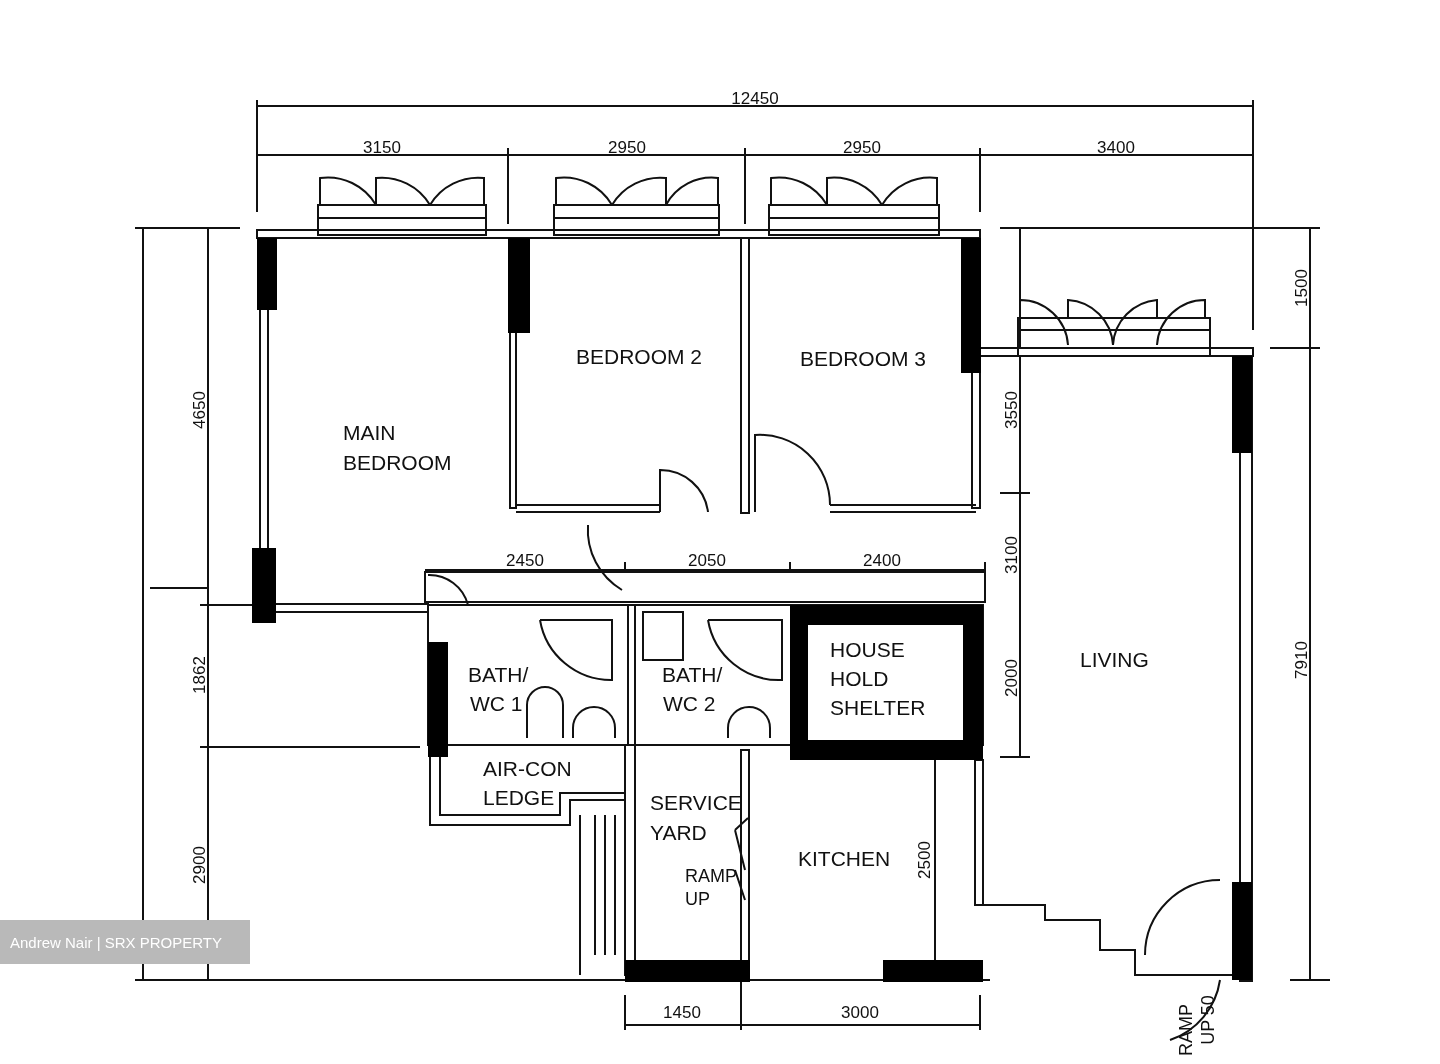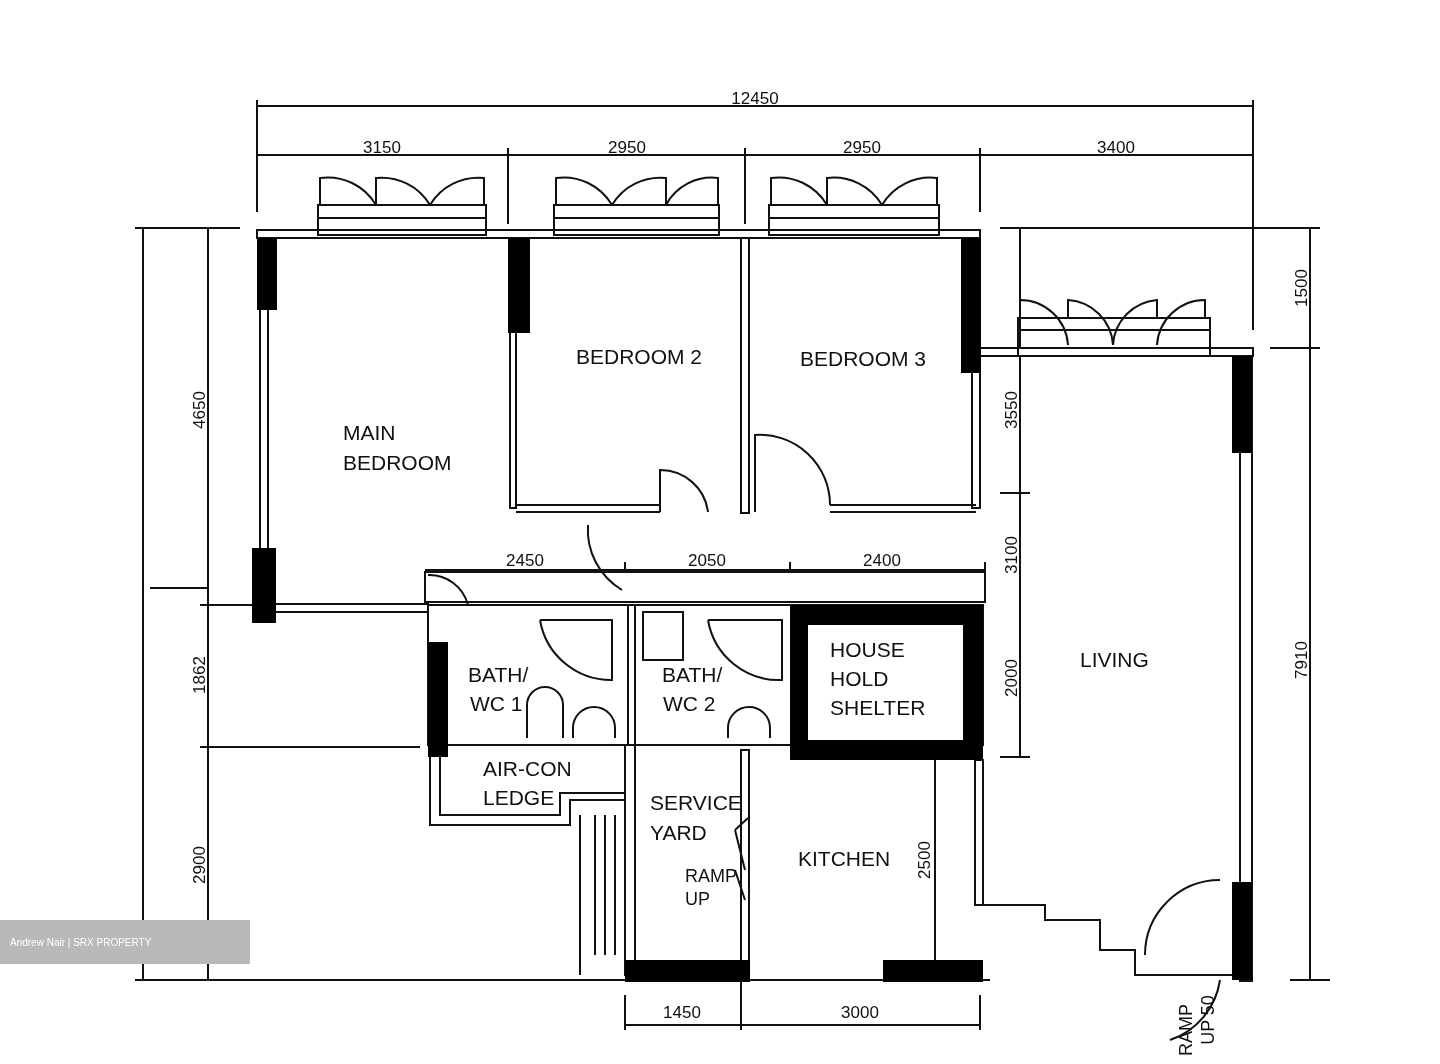--- a/index.html
+++ b/index.html
@@ -3,21 +3,21 @@
   <meta charset="utf-8">
   <style>
     html, body { margin:0; padding:0; background:#ffffff; }
     body { width:1440px; height:1064px; position:relative; overflow:hidden; font-family:"Liberation Sans", sans-serif; }
     svg { position:absolute; left:0; top:0; }
     .dim { font-family:"Liberation Sans", sans-serif; font-size:17px; fill:#111; }
     .room { font-family:"Liberation Sans", sans-serif; font-size:21px; fill:#111; }
     .small { font-family:"Liberation Sans", sans-serif; font-size:18px; fill:#111; }
     .watermark {
       position:absolute; left:0; top:920px; width:250px; height:44px;
-      background:#b9b9b9; color:#ffffff; font-size:10px;
+      background:#b9b9b9; color:#ffffff; font-size:15px;
       display:flex; align-items:center; padding-left:10px; box-sizing:border-box;
       font-family:"Liberation Sans", sans-serif;
     }
   </style>
 </head>
 <body>
 
 <svg width="1440" height="1064" viewBox="0 0 1440 1064" xmlns="http://www.w3.org/2000/svg">
   <g stroke="#111" stroke-width="2" fill="none">
 

